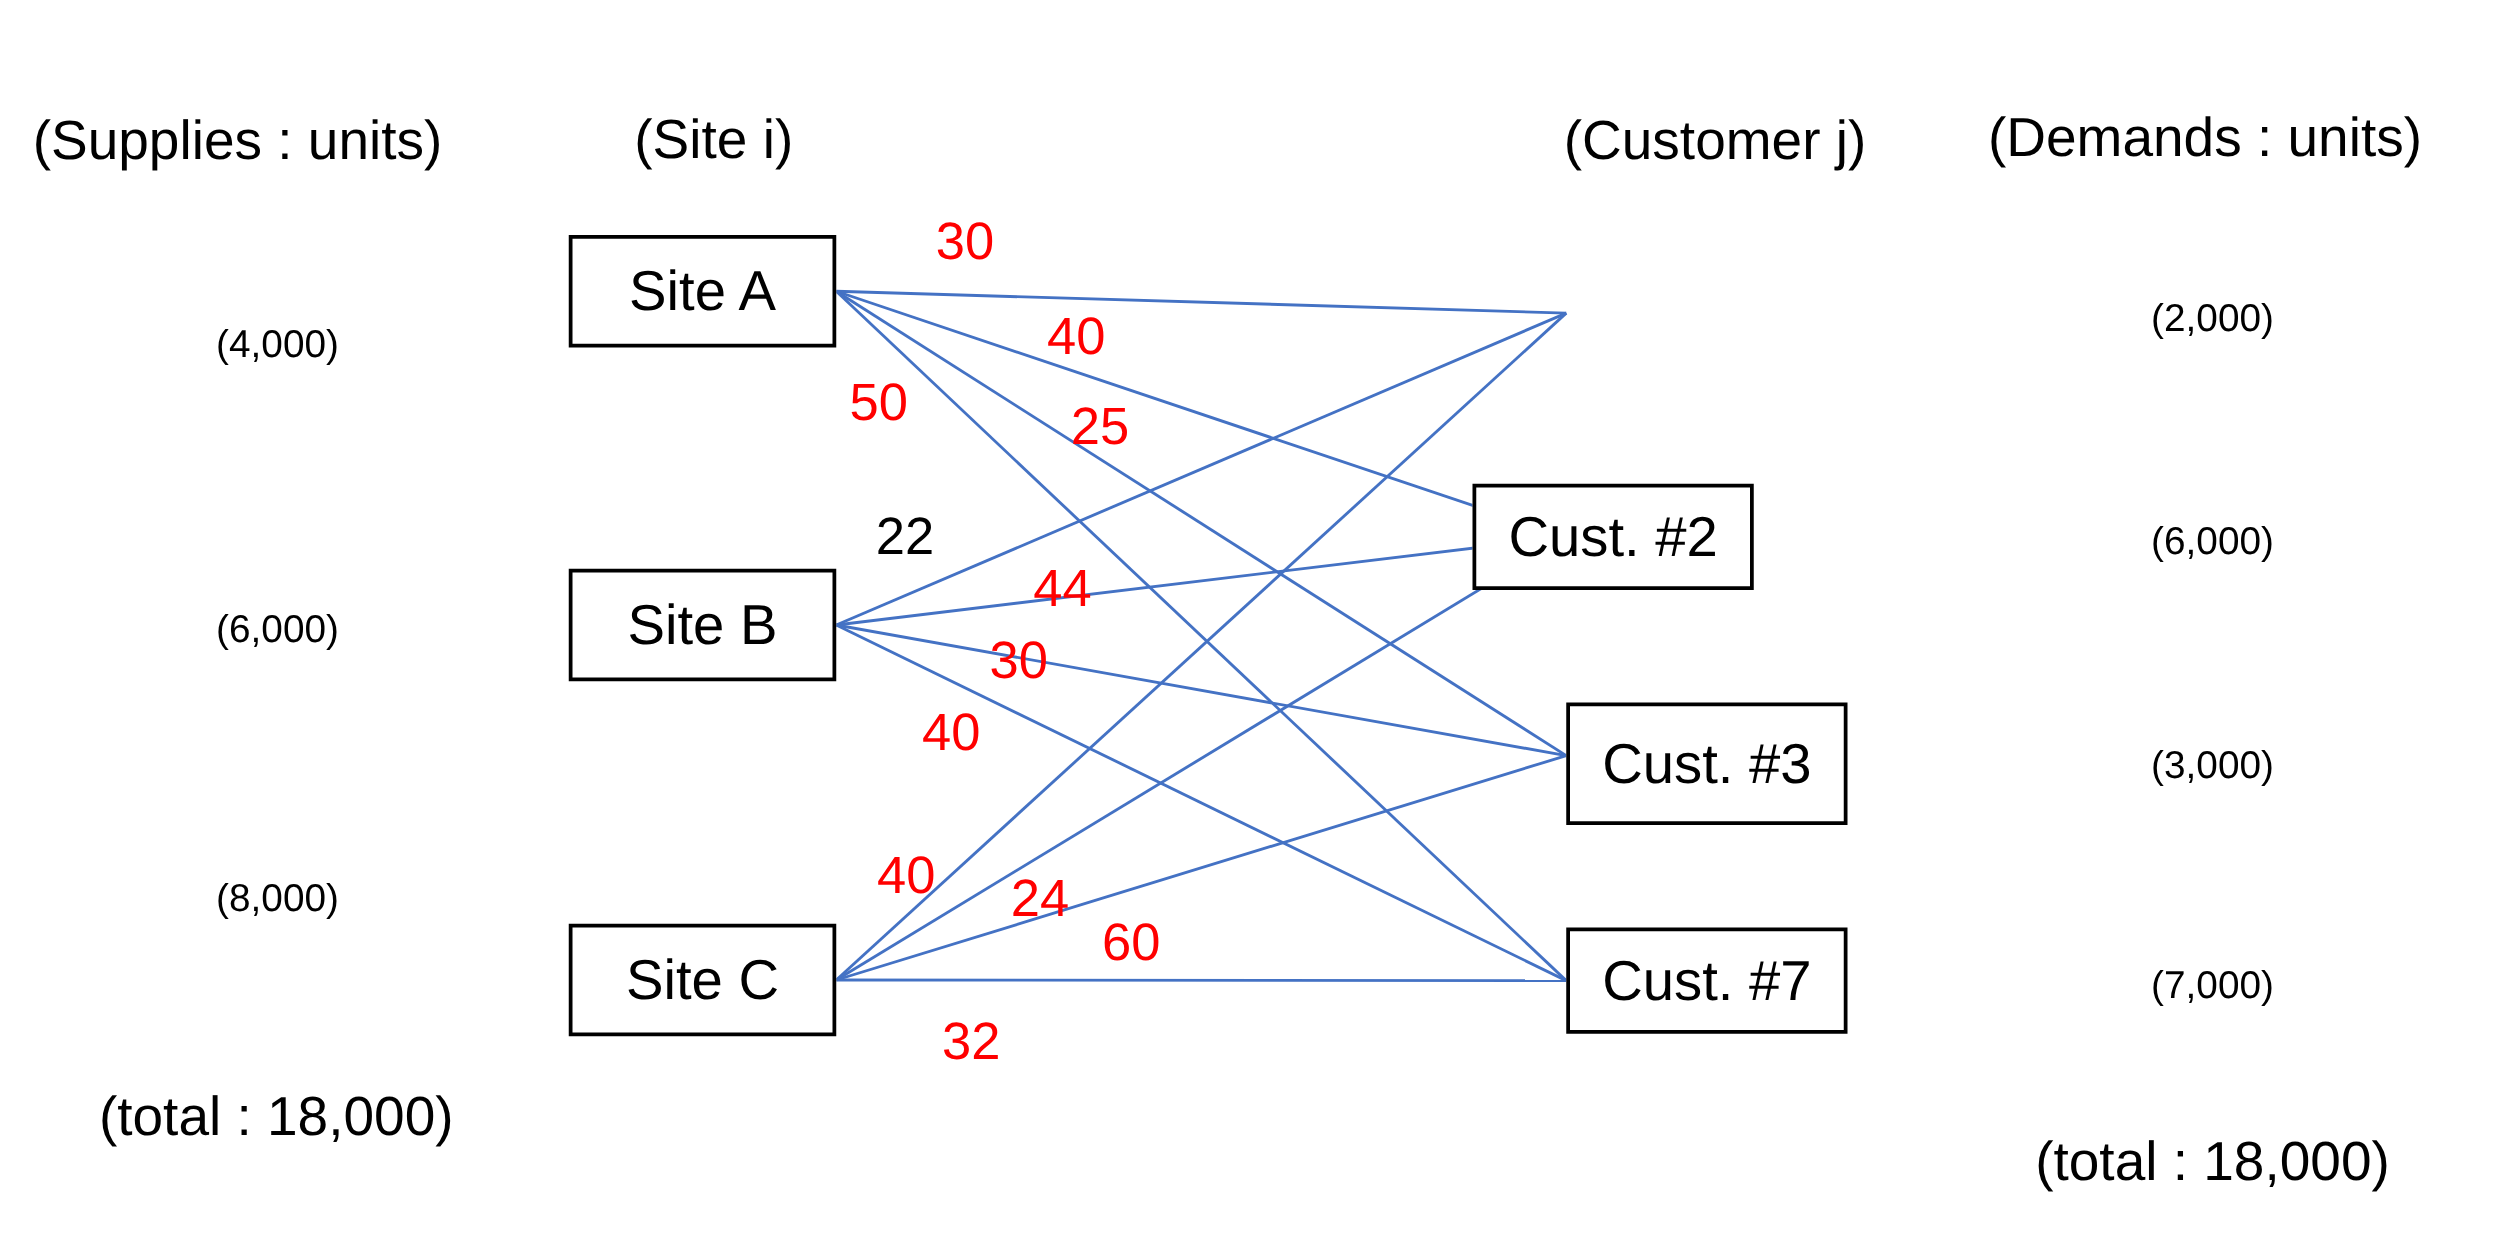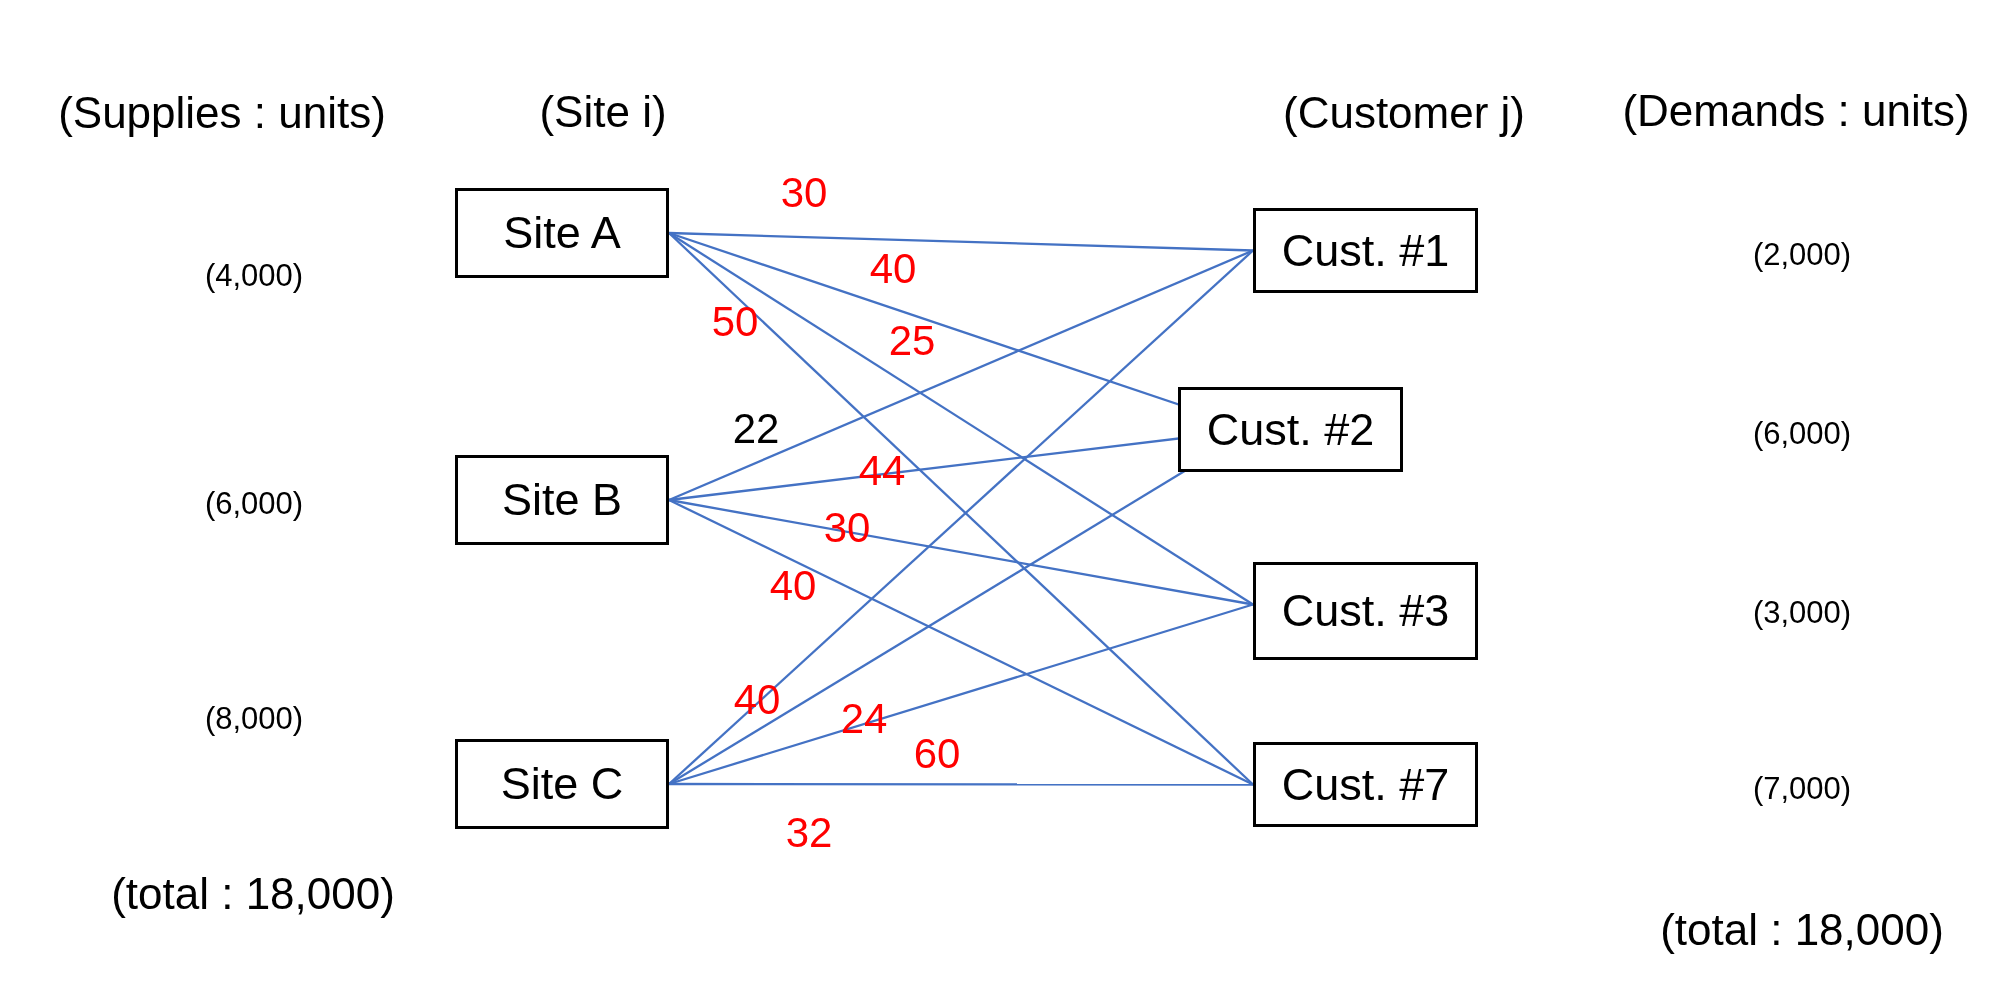--- a/index.html
+++ b/index.html
@@ -11,21 +11,20 @@
     font-family: "Liberation Sans", sans-serif;
     overflow: hidden;
   }
   #edges { position: absolute; left: 0; top: 0; width: 2016px; height: 1004px; }
   .hdr, .qty, .total, .cost {
     position: absolute;
     transform: translate(-50%, -50%);
     white-space: nowrap;
     line-height: 1;
     color: #000000;
-    margin-left: 32px;
   }
   .hdr   { font-size: 44px; }
   .qty   { font-size: 31px; }
   .total { font-size: 44px; }
   .cost  { font-size: 42px; font-weight: 400; }
   .node {
     position: absolute;
     box-sizing: border-box;
     background: #ffffff;
     border: 3px solid #000000;
@@ -62,21 +61,20 @@
   <div class="hdr" style="left:1372px; top:113px;">(Customer j)</div>
 
   <div class="total" style="left:221px; top:894px;">(total : 18,000)</div>
   <div class="total" style="left:1770px; top:930px;">(total : 18,000)</div>
 <div class="node" style="left: 455px; top: 188px; width: 214px; height: 90px; transform: none; border-color: rgb(0, 0, 0);">Site A</div>
     <div class="qty" style="left: 222px; top: 275px;">(4,000)</div>
     <div class="node" style="left: 455px; top: 455px; width: 214px; height: 90px; transform: none; border-color: rgb(0, 0, 0); text-align: center;">Site B</div>
     <div class="qty" style="left: 222px; top: 503px;">(6,000)</div>
     <div class="node" style="left: 455px; top: 739px; width: 214px; height: 90px; transform: none; border-color: rgb(0, 0, 0);">Site C</div>
     <div class="qty" style="left: 222px; top: 718px;">(8,000)</div>
-    <div class="node" style="left: 1253px; top: 208px; width: 225px; height: 85px; transform: none; border-color: rgb(0, 0, 0);">Cust. #1</div>
     <div class="qty" style="left: 1770px; top: 254px;">(2,000)</div>
     <div class="node" style="left: 1178px; top: 387px; width: 225px; height: 85px; transform: none; border-color: rgb(0, 0, 0);">Cust. #2</div>
     <div class="qty" style="left: 1770px; top: 433px;">(6,000)</div>
     <div class="node" style="left: 1253px; top: 562px; width: 225px; height: 98px; transform: none; border-color: rgb(0, 0, 0);">Cust. #3</div>
     <div class="qty" style="left: 1770px; top: 612px;">(3,000)</div>
     <div class="node" style="left: 1253px; top: 742px; width: 225px; height: 85px; transform: none; border-color: rgb(0, 0, 0);">Cust. #7</div>
     <div class="qty" style="left: 1770px; top: 788px;">(7,000)</div>
     <div class="cost" style="left: 772px; top: 193px; color: rgb(255, 0, 0);">30</div>
     <div class="cost" style="left: 861px; top: 269px; color: rgb(255, 0, 0);">40</div>
     <div class="cost" style="left: 880px; top: 341px; color: rgb(255, 0, 0);">25</div>

